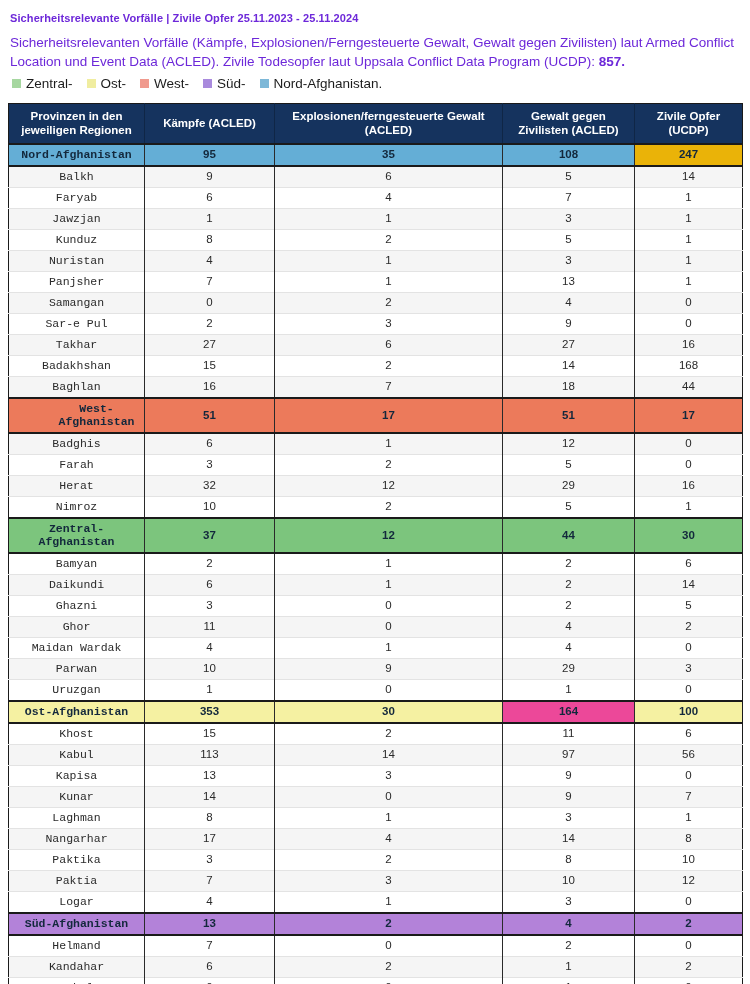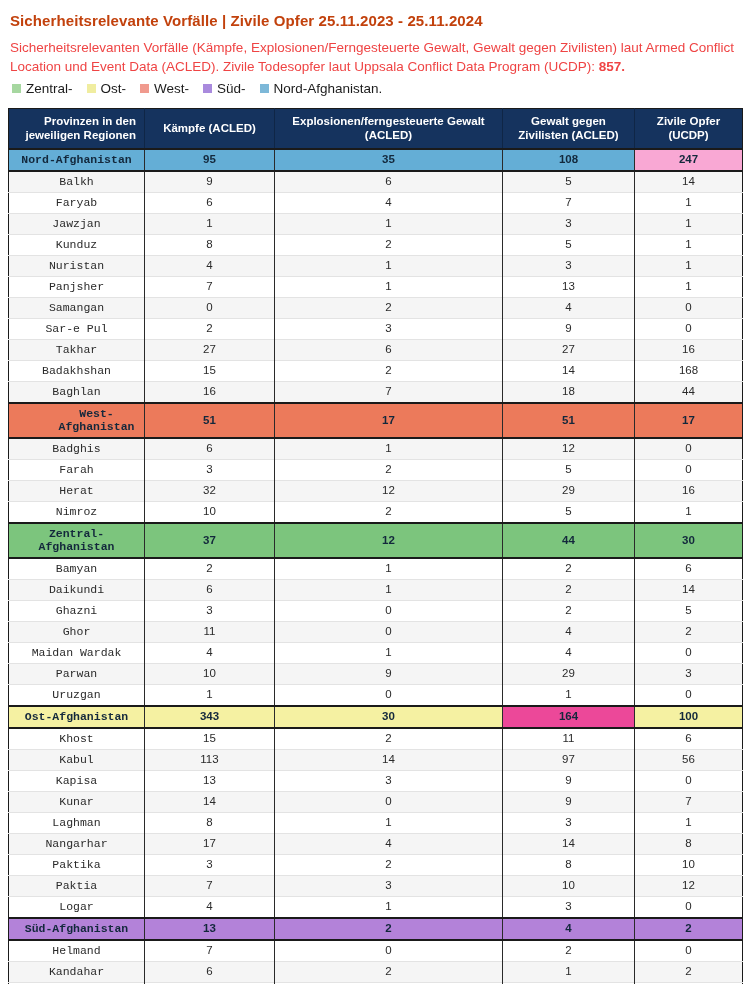--- a/index.html
+++ b/index.html
@@ -10,31 +10,31 @@
     color: #222222;
   }
   .page {
     width: 750px;
     min-height: 984px;
     box-sizing: border-box;
     padding: 8px 8px 10px 8px;
     background: #ffffff;
   }
   .page-title {
-    color: #c2410c;
-    font-size: 15px;
+    color: #6d28d9;
+    font-size: 11px;
     font-weight: bold;
     margin: 4px 0 10px 2px;
     letter-spacing: 0.1px;
   }
   .description {
     font-size: 13.5px;
     line-height: 1.4;
     margin: 0 0 2px 2px;
-    color: #ef4444;
+    color: #6d28d9;
     max-width: 736px;
   }
   .description b { font-weight: bold; }
   .legend {
     display: flex;
     align-items: center;
     gap: 14px;
     margin: 4px 0 12px 4px;
     font-size: 13.5px;
     color: #1c1c1c;
@@ -63,21 +63,21 @@
     color: #ffffff;
     font-weight: bold;
     font-size: 11.5px;
     line-height: 1.25;
     padding: 5px 8px;
     height: 28px;
     text-align: center;
     vertical-align: middle;
     border-bottom: 2px solid #1a1a1a;
   }
-  thead th:first-child { text-align: right; }
+  thead th:first-child { text-align: center; }
   tbody td {
     padding: 3.5px 8px;
     height: 13px;
     line-height: 13px;
     text-align: center;
     vertical-align: middle;
     color: #2a2a2a;
     background: #ffffff;
     border-top: 1px solid #e3e3e3;
   }
@@ -146,21 +146,21 @@
         <th>Gewalt gegen Zivilisten (ACLED)</th>
         <th>Zivile Opfer (UCDP)</th>
       </tr>
     </thead>
     <tbody>
         <tr class="region-row">
           <td style="background: rgb(100, 174, 214);">Nord-Afghanistan</td>
           <td style="background: rgb(100, 174, 214);">95</td>
           <td style="background: rgb(100, 174, 214); margin-left: 40px;">35</td>
           <td style="background: rgb(100, 174, 214);">108</td>
-          <td style="background: #f9a8d4;">247</td>
+          <td style="background: #eab308;">247</td>
         </tr>
         <tr class="province-row">
           <td>Balkh</td>
           <td>9</td>
           <td>6</td>
           <td>5</td>
           <td>14</td>
         </tr>
         <tr class="province-row">
           <td>Faryab</td>
@@ -318,21 +318,21 @@
         </tr>
         <tr class="province-row">
           <td>Uruzgan</td>
           <td>1</td>
           <td>0</td>
           <td>1</td>
           <td>0</td>
         </tr>
         <tr class="region-row">
           <td style="background: rgb(245, 241, 162);">Ost-Afghanistan</td>
-          <td style="background: rgb(245, 241, 162);">343</td>
+          <td style="background: rgb(245, 241, 162);">353</td>
           <td style="background: rgb(245, 241, 162);">30</td>
           <td style="background: #ec4899;">164</td>
           <td style="background: rgb(245, 241, 162);">100</td>
         </tr>
         <tr class="province-row">
           <td>Khost</td>
           <td>15</td>
           <td>2</td>
           <td>11</td>
           <td>6</td>

